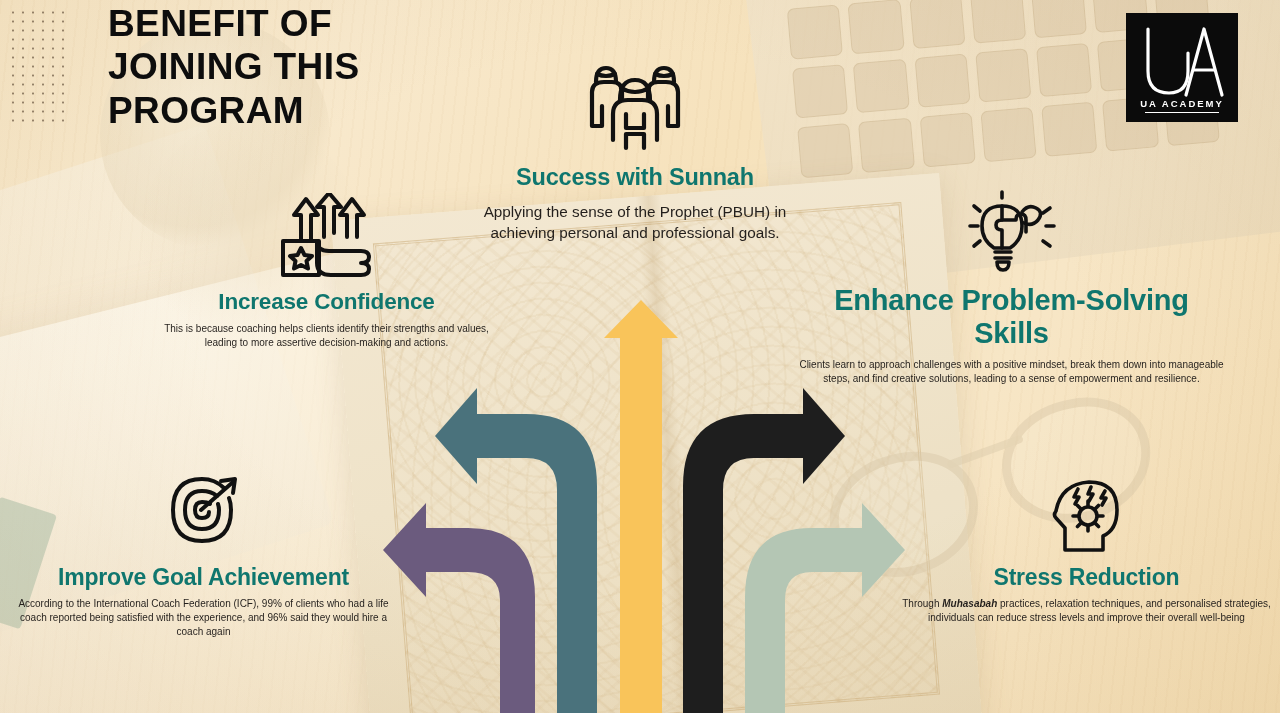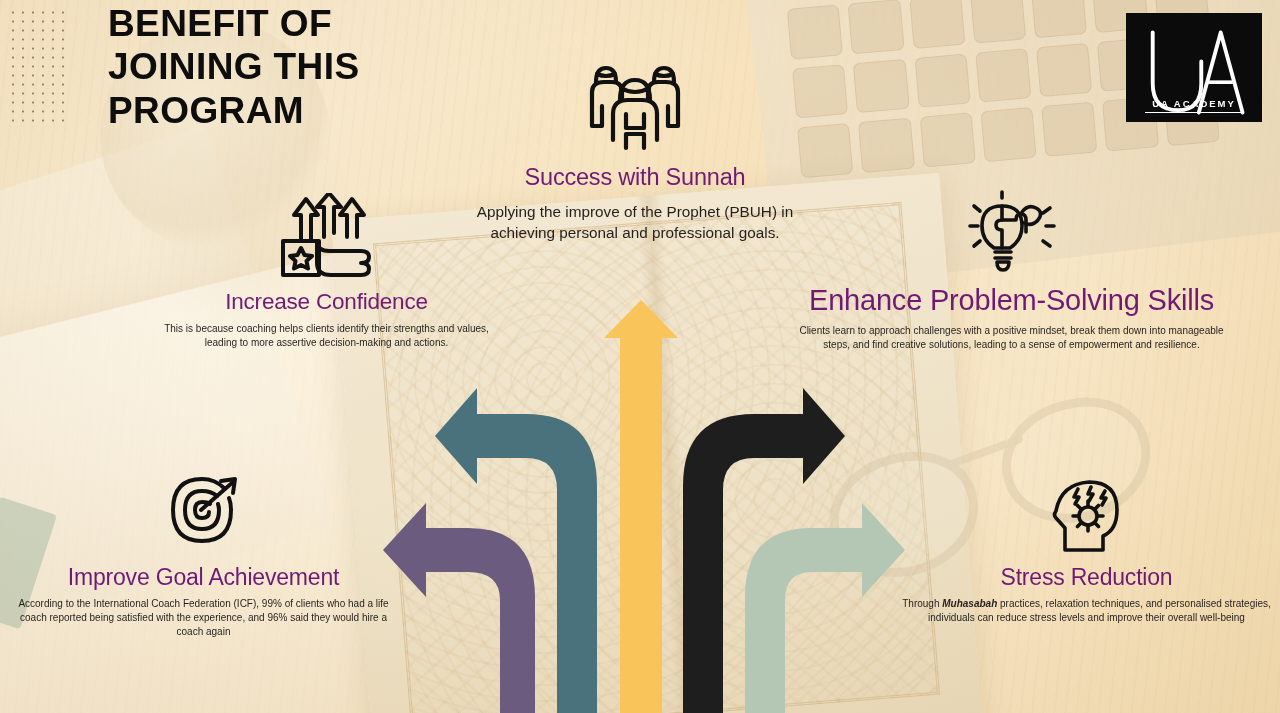--- a/index.html
+++ b/index.html
@@ -135,41 +135,41 @@
     position: absolute; left: 108px; top: 2px; width: 430px;
     font-size: 37px; font-weight: 700; line-height: 1.17;
     letter-spacing: .4px;
     color: #0D0D0D;
     text-transform: uppercase;
     font-family: "Liberation Sans", sans-serif;
   }
 
   
   .logo {
-    position: absolute; left: 1126px; top: 13px; width: 136px; height: 109px;
+    position: absolute; left: 1126px; top: 13px; width: 112px; height: 109px;
     background: #0B0B0B;
   }
   .logo-mark { position: absolute; inset: 0; }
   .logo-text {
     position: absolute; left: 0; right: 0; bottom: 13px;
     text-align: center; color: #fff;
     font-size: 9.5px; font-weight: 700; letter-spacing: 2.0px;
   }
   .logo-rule {
     position: absolute; left: 19px; right: 19px; bottom: 9px; height: 1px; background: #fff;
   }
 
   
   .arrows { position: absolute; inset: 0; }
 
   
   .blk { position: absolute; }
   .blk h2 {
     margin: 0 0 7px 0;
-    font-size: 22.5px; font-weight: 400; color: #701a75;
+    font-size: 22.5px; font-weight: 700; color: #0f766e;
     letter-spacing: -0.2px; line-height: 1.15;
   }
   .blk p {
     margin: 0; font-size: 10px; line-height: 1.39; color: #231F1C;
   }
   .blk .icon { display: block; margin: 0 auto 6px; }
   .center-txt { text-align: center; }
 
   #b-success { left: 470px; top: 48px; width: 330px; }
   #b-success h2 { font-size: 23.5px; margin-bottom: 10px; }
@@ -292,21 +292,21 @@
         <path d="M96,58 L96,78 L86,78 L86,58"></path>
 
         <path d="M31,92 L31,66 Q31,52 46,52 L60,52 Q75,52 75,66 L75,92"></path>
         <path d="M38,52 Q38,32 53,32 Q68,32 68,52"></path>
         <path d="M39,40 Q53,48 67,40"></path>
         <path d="M44,66 L44,80 L62,80 L62,66"></path>
         <path d="M44,100 L44,86 L62,86 L62,100"></path>
       </g>
     </svg>
     <h2>Success with Sunnah</h2>
-    <p>Applying the improve of the Prophet (PBUH) in achieving personal and professional goals.</p>
+    <p>Applying the sense of the Prophet (PBUH) in achieving personal and professional goals.</p>
   </div>
 
   <div class="blk center-txt" id="b-confidence">
     <svg class="icon" width="100" height="88" viewBox="0 0 100 88">
       <g fill="none" stroke="#111111" stroke-width="4" stroke-linejoin="round" stroke-linecap="round">
 
         <path d="M24,46 L24,22 L17,22 L29,6 L41,22 L34,22 L34,46"></path>
         <path d="M47,44 L47,14 L40,14 L52,0 L64,14 L57,14 L57,40"></path>
         <path d="M70,44 L70,22 L63,22 L75,6 L87,22 L80,22 L80,44"></path>
 

